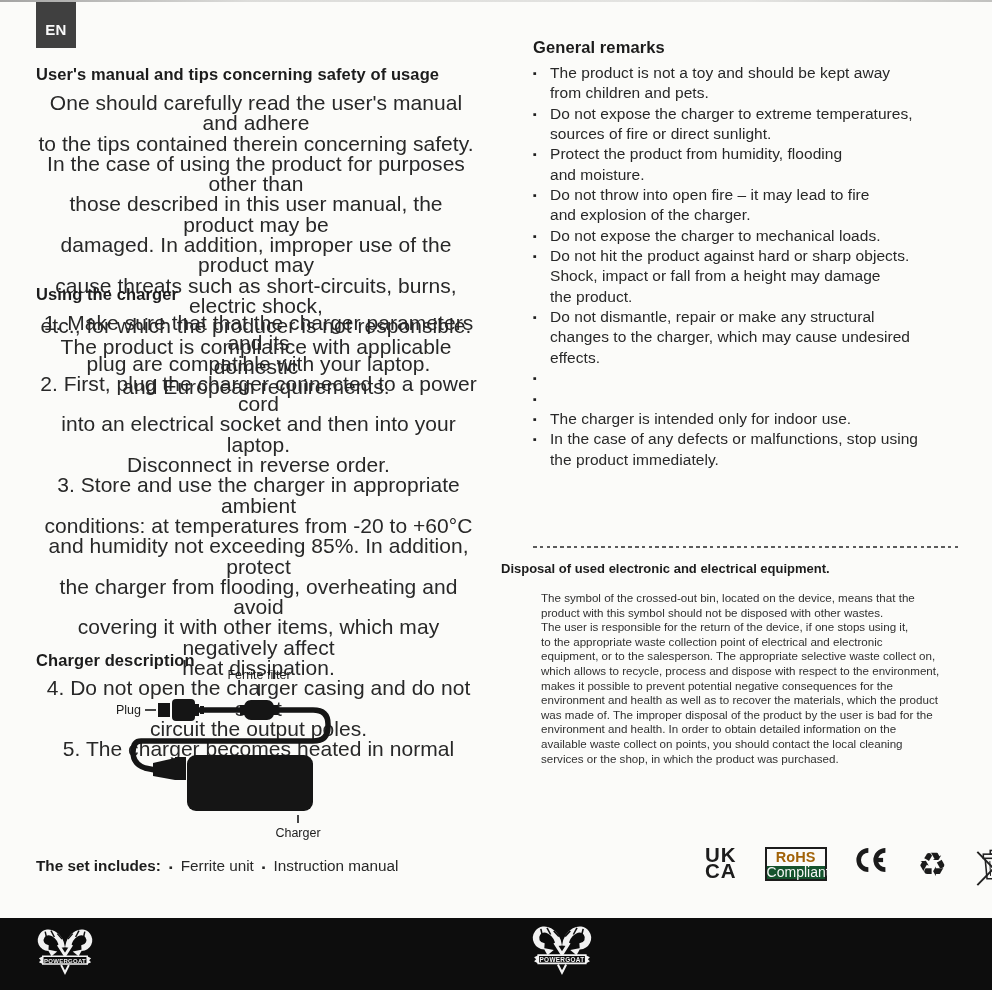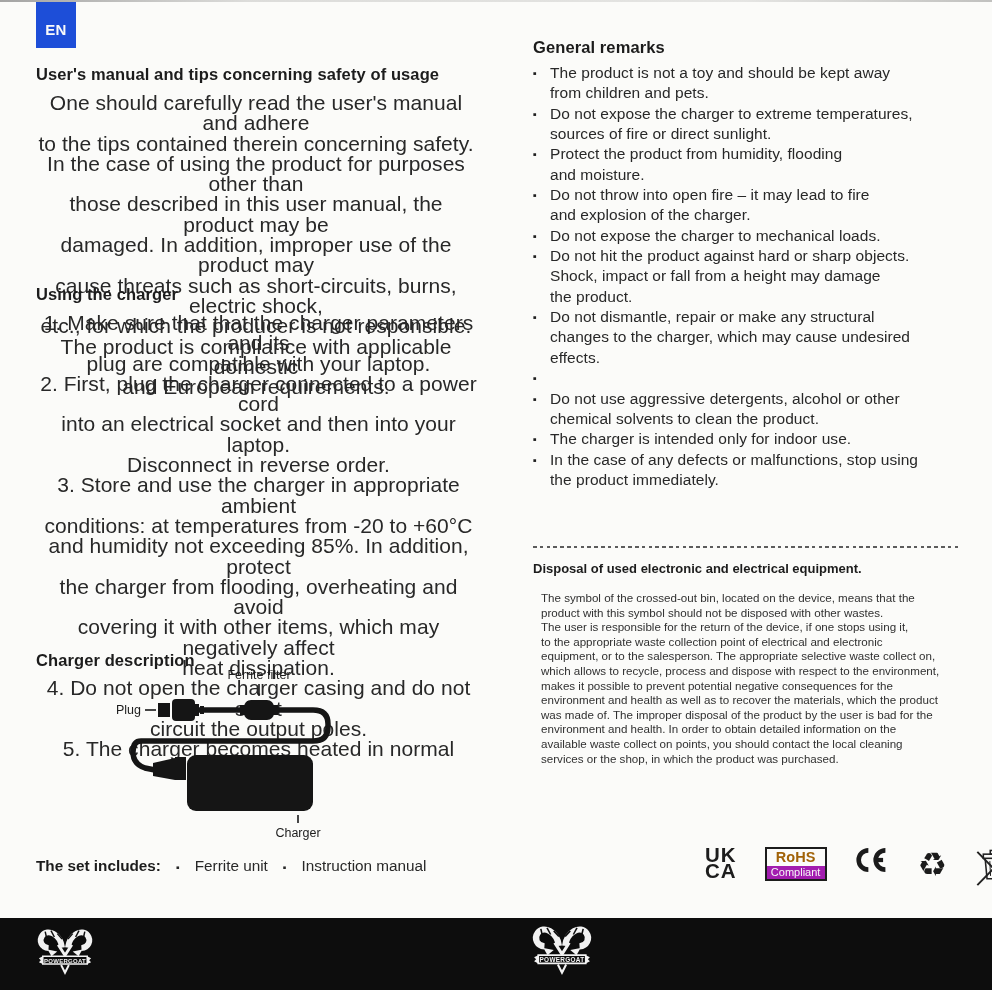--- a/index.html
+++ b/index.html
@@ -4,44 +4,44 @@
 <style>
   html,body{margin:0;padding:0;background:#e8e8e6;}
   .page{
     position:relative;width:992px;height:990px;margin:0 auto;
     background:#fbfbf9;overflow:hidden;
     font-family:"Liberation Sans",sans-serif;color:#282828;
   }
   .top-edge{position:absolute;top:0;left:0;width:992px;height:2px;
     background:linear-gradient(90deg,#6a6a6a,#c8c8c6 25%,#d6d6d4 75%,#9a9a98);opacity:.6;}
   .badge{
-    position:absolute;left:36px;top:2px;width:40px;height:46px;background:#1d4ed8;
+    position:absolute;left:36px;top:2px;width:40px;height:46px;background:#404040;
     color:#fafafa;font-weight:bold;font-size:15px;letter-spacing:.3px;
     display:flex;align-items:center;justify-content:center;padding-top:9px;box-sizing:border-box;
   }
   .sec-heading{position:absolute;margin:0;font-size:16.5px;font-weight:700;color:#1c1c1c;letter-spacing:.1px;}
   .body-text{position:absolute;margin:0;font-size:21px;line-height:20.3px;white-space:pre-line;letter-spacing:.05px;text-align:center;}
   .remarks{position:absolute;left:533px;top:63px;width:432px;margin:0;padding:0;list-style:none;}
   .remarks li{display:flex;gap:8px;font-size:15.5px;line-height:20.35px;}
   .remarks .bullet{flex:0 0 9px;font-size:11px;line-height:20.35px;color:#1e1e1e;}
   .remarks .txt{white-space:pre-line;letter-spacing:.05px;}
   .divider{position:absolute;left:533px;top:546px;width:425px;height:2px;
     background:repeating-linear-gradient(90deg,#5c5c5c 0 3.5px,transparent 3.5px 6.8px);}
   .small-heading{position:absolute;margin:0;font-size:13px;font-weight:700;color:#1c1c1c;}
   .small-text{position:absolute;margin:8px;font-size:11.6px;line-height:14.6px;white-space:pre-line;color:#303030;}
-  .set-line{position:absolute;left:36px;top:857px;display:flex;align-items:baseline;gap:15px;font-size:15.3px;}
+  .set-line{position:absolute;left:36px;top:857px;display:flex;align-items:baseline;gap:8px;font-size:15.3px;}
   .set-line .lbl{font-weight:700;color:#1c1c1c;}
   .set-line .bullet{font-size:10.5px;}
   .diagram{position:absolute;left:95px;top:663px;}
   .diagram text{font-family:"Liberation Sans",sans-serif;font-size:12.5px;fill:#1d1d1d;}
   .certs{position:absolute;left:705px;top:847px;display:flex;align-items:flex-start;gap:28px;}
   .ukca{font-weight:700;font-size:20.5px;line-height:15.5px;letter-spacing:1px;color:#1d1d1d;}
   .rohs{width:62px;border:2px solid #1c1c1c;text-align:center;background:#fbfbf9;box-sizing:border-box;}
   .rohs-top{font-weight:700;font-size:14.5px;line-height:17px;color:#a16207;}
-  .rohs-bottom{background:#a21caf;color:#f7f7f7;font-size:11px;line-height:12.5px;}
+  .rohs-bottom{background:#14532d;color:#f7f7f7;font-size:14px;line-height:12.5px;}
   .recycle{font-family:"DejaVu Sans",sans-serif;font-size:33px;line-height:36px;color:#1b1b1b;}
   .footer{position:absolute;left:0;top:918px;width:992px;height:72px;background:#0d0d0d;}
   .goat{position:absolute;}
   .goat text{font-family:"Liberation Sans",sans-serif;font-weight:bold;}
 </style>
 </head>
 <body>
 
 <div class="page">
   <div class="top-edge"></div>
@@ -153,37 +153,35 @@
         <span class="bullet">▪</span>
         <span class="txt">Do not dismantle, repair or make any structural
 changes to the charger, which may cause undesired
 effects.</span>
       </li>
     <li>
         <span class="bullet">▪</span>
       </li>
     <li>
         <span class="bullet">▪</span>
-        <span class="txt">Do not use aggressive detergents, alcohol or other
-chemical solvents to clean the product.</span>
       </li>
     <li>
         <span class="bullet">▪</span>
         <span class="txt">The charger is intended only for indoor use.</span>
       </li>
     <li>
         <span class="bullet">▪</span>
         <span class="txt">In the case of any defects or malfunctions, stop using
 the product immediately.</span>
       </li>
   </ul>
 
   <div class="divider"></div>
 
-  <h3 class="small-heading" style="left:533px;top:561px;">Disposal of used electronic and electrical equipment.</h3>
+  <h3 class="small-heading" style="left:501px;top:561px;">Disposal of used electronic and electrical equipment.</h3>
   <p class="small-text" style="left:533px;top:583px;width:430px;">The symbol of the crossed-out bin, located on the device, means that the
 product with this symbol should not be disposed with other wastes.
 The user is responsible for the return of the device, if one stops using it,
 to the appropriate waste collection point of electrical and electronic
 equipment, or to the salesperson. The appropriate selective waste collect on,
 which allows to recycle, process and dispose with respect to the environment,
 makes it possible to prevent potential negative consequences for the
 environment and health as well as to recover the materials, which the product
 was made of. The improper disposal of the product by the user is bad for the
 environment and health. In order to obtain detailed information on the

